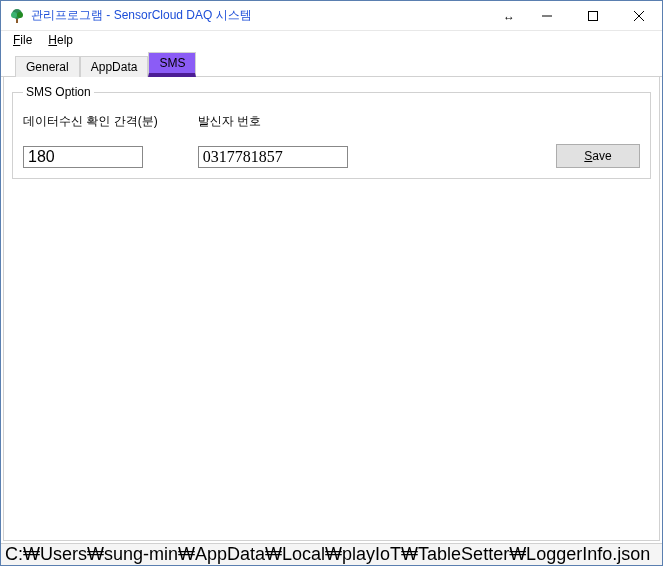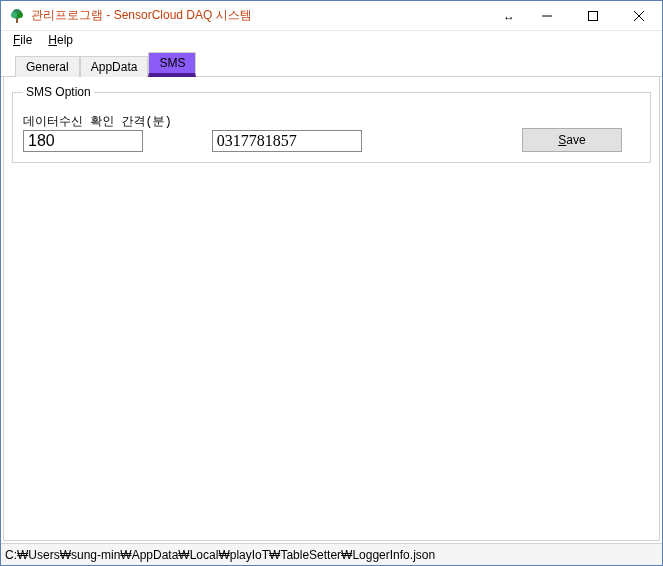--- a/index.html
+++ b/index.html
@@ -23,21 +23,21 @@
     padding: 0 0 0 8px;
     border-bottom: 1px solid #e8e8e8;
   }
   .titlebar-icon {
     width: 16px; height: 16px;
     margin-right: 6px;
     display: flex; align-items: center; justify-content: center;
   }
   .titlebar-title {
     flex: 0 0 auto;
-    color: #c2410c;
+    color: #1d4ed8;
   }
   .titlebar-spacer { flex: 1; }
   .titlebar-expand {
     width: 30px; text-align: center;
     color: #000; font-size: 12px;
   }
   .titlebar-btn {
     width: 46px; height: 30px;
     display: flex; align-items: center; justify-content: center;
     color: #000;
@@ -87,66 +87,66 @@
     border-top: none;
     background: #fff;
     margin: 0 2px 2px 2px;
     padding: 8px;
     position: relative;
   }
 
   fieldset.groupbox {
     border: 1px solid #d1d1d1;
     margin: 0;
-    padding: 14px 28px 10px 10px;
+    padding: 14px 10px 10px 10px;
     position: relative;
   }
   fieldset.groupbox legend {
     font-size: 12px;
     color: #000;
     padding: 0 3px;
   }
 
   .form-row {
     display: flex;
     align-items: flex-end;
     gap: 40px;
   }
   .form-col { display: flex; flex-direction: column; }
-  .form-label { margin-bottom: 0; font-family: Liberation Mono, monospace; }
+  .form-label { margin-bottom: 16px; }
   .form-input {
     border: 1px solid #888;
     height: 22px;
     padding: 2px 4px;
     font-family: inherit;
     font-size: 16px;
     width: 120px;
     background: #fff;
   }
   .form-input.wider { width: 150px; font-family: Liberation Serif, serif; }
 
   .save-btn {
     margin-left: auto;
-    width: 100px;
+    width: 84px;
     height: 24px;
     background: #e1e1e1;
     border: 1px solid #adadad;
     font-family: inherit;
     font-size: 12px;
     cursor: default;
   }
 
   .statusbar {
     height: 22px;
     border-top: 1px solid #d1d1d1;
     background: #f5f5f5;
     display: flex;
     align-items: center;
     padding: 0 4px;
-    font-size: 12px;
+    font-size: 18px;
     color: #000;
   }
 </style>
 </head>
 <body>
 
 <div class="titlebar">
   <span class="titlebar-icon">
     <svg width="16" height="16" viewBox="0 0 16 16">
       <rect x="7" y="8" width="2" height="7" fill="#8b5a2b"></rect>
@@ -189,20 +189,21 @@
 
 <div class="tabpanel">
   <fieldset class="groupbox">
     <legend>SMS Option</legend>
     <div class="form-row">
       <div class="form-col">
         <span class="form-label">데이터수신 확인 간격(분)</span>
         <input class="form-input" type="text" value="180" style="">
       </div>
       <div class="form-col">
+        <span class="form-label">발신자 번호</span>
         <input class="form-input wider" type="text" value="0317781857" style="">
       </div>
       <button class="save-btn"><span class="mnemonic">S</span><span>ave</span></button>
     </div>
   </fieldset>
 </div>
 
 <div class="statusbar">
   <span>C:₩Users₩sung-min₩AppData₩Local₩playIoT₩TableSetter₩LoggerInfo.json</span>
 </div>

